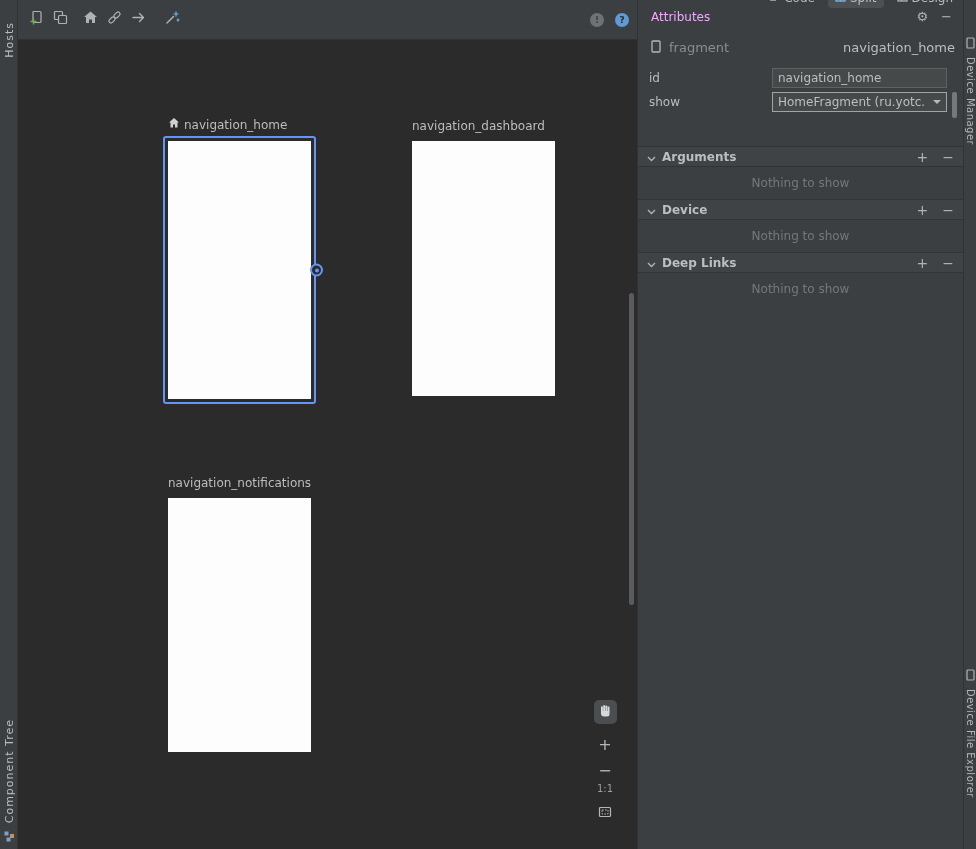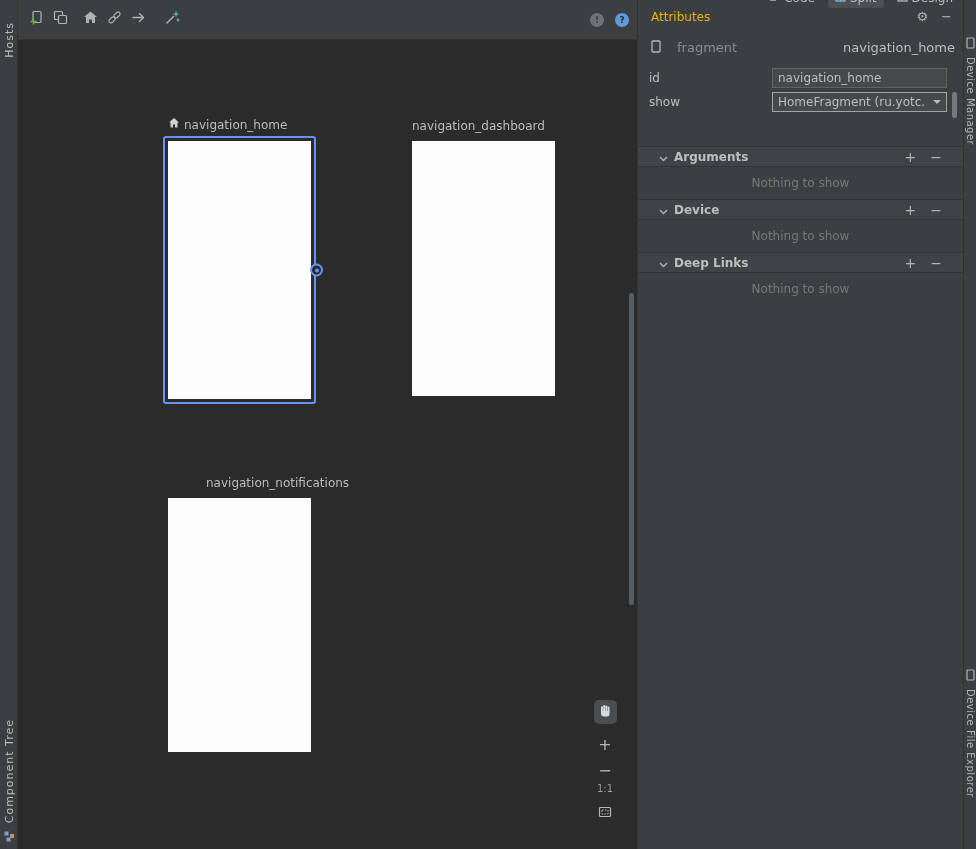--- a/index.html
+++ b/index.html
@@ -36,37 +36,37 @@
   .zoom-controls { position:absolute; right:20px; top:660px; width:24px; display:flex; flex-direction:column; align-items:center; }
   .hand-btn { width:23px; height:24px; background:#4a4e50; border-radius:5px; margin-bottom:12px; display:flex; align-items:center; justify-content:center; cursor:pointer; }
   .zoom-btn { height:20px; width:20px; font-size:16px; color:#b4b6b8; line-height:18px; text-align:center; cursor:pointer; }
   .zoom-minus { margin-top:6px; }
   .zoom-scale { margin-top:1px; font-size:10px; color:#9a9da0; cursor:pointer; }
   .fit-btn { margin-top:9px; cursor:pointer; }
 
   
   .attr-panel { position:absolute; left:637px; top:0; width:326px; height:849px; background:#3c3f41; border-left:1px solid #323232; }
   .attr-header { height:34px; display:flex; align-items:center; padding:0 11px 0 13px; }
-  .attr-title { font-size:12px; color:#eab308; }
+  .attr-title { font-size:12px; color:#f0abfc; }
   .attr-header-icons { margin-left:auto; display:flex; gap:13px; align-items:center; }
   .glyph { font-size:13px; color:#b0b3b5; line-height:14px; cursor:pointer; }
-  .type-row { height:26px; display:flex; align-items:center; padding:0 8px 0 13px; gap:16px; }
+  .type-row { height:26px; display:flex; align-items:center; padding:0 8px 0 13px; gap:8px; }
   .type-label { font-size:13px; color:#8a8d90; }
   .type-value { margin-left:auto; font-size:13px; color:#bcbec0; }
   .fields { padding-top:6px; }
   .field-row { display:flex; align-items:center; height:24px; padding-left:11px; }
   .field-label { width:123px; font-size:12px; color:#bbbdbf; }
   .text-input { width:175px; height:20px; background:#45494a; border:1px solid #5f6163; color:#bcbec0; font-size:12px; padding:0 5px; font-family:inherit; }
   .dropdown { width:175px; height:20px; background:#45494a; border:1px solid #a3a3a3; display:flex; align-items:center; padding:0 5px; cursor:pointer; }
   .dropdown span { font-size:12px; color:#bcbec0; white-space:nowrap; overflow:hidden; }
   .dd-arrow { margin-left:auto; width:0; height:0; border-left:4px solid transparent; border-right:4px solid transparent; border-top:4px solid #b6b8ba; flex:none; }
   .attr-scroll-thumb { position:absolute; right:6px; top:92px; width:5px; height:26px; background:#76797c; border-radius:2px; cursor:pointer; }
 
   .sections { position:absolute; top:146px; left:0; right:0; }
-  .section-head { height:21px; background:#3f4345; border-top:1px solid #313436; border-bottom:1px solid #313436; display:flex; align-items:center; padding:0 21px; cursor:pointer;text-align:center; }
+  .section-head { height:21px; background:#3f4345; border-top:1px solid #313436; border-bottom:1px solid #313436; display:flex; align-items:center; padding:0 9px; cursor:pointer;text-align:center; }
   .section-title { margin-left:6px; font-size:12px; font-weight:bold; color:#bcbec0; }
   .section-actions { margin-left:auto; display:flex; gap:14px; align-items:center; }
   .section-actions .glyph { font-size:14px; }
   .section-empty { height:32px; line-height:32px; text-align:center; font-size:12px; color:#757779; }
 
   
   .right-strip { position:absolute; left:963px; top:0; width:13px; height:849px; background:#3c3f41; border-left:1px solid #323232; }
   .rtab { position:absolute; left:0; width:13px; display:flex; flex-direction:column; align-items:center; gap:4px; cursor:pointer; }
   .vtext-down { writing-mode:vertical-rl; font-size:10px; color:#b4b6b8; letter-spacing:0.5px; white-space:nowrap; }
   .dm-tab { top:34px; }
@@ -178,21 +178,21 @@
     <div class="sel-frame">
       <div class="frag-card"></div>
       <div class="handle"></div>
     </div>
 
     <div class="frag-label" style="left:394px; top:79px;">
       <span>navigation_dashboard</span>
     </div>
     <div class="frag-card" style="left:394px; top:101px; width:143px; height:255px;"></div>
 
-    <div class="frag-label" style="left:150px; top:436px;margin-left:38px;">
+    <div class="frag-label" style="left:150px; top:436px;">
       <span>navigation_notifications</span>
     </div>
     <div class="frag-card" style="left:150px; top:458px; width:143px; height:254px;"></div>
 
     <div class="canvas-scrollbar"></div>
 
     <div class="zoom-controls">
       <div class="hand-btn">
         <span><svg width="15" height="15" viewBox="0 0 15 15" fill="#d6d8d9">
               <rect x="3" y="3.2" width="1.9" height="6" rx="0.9"></rect>

